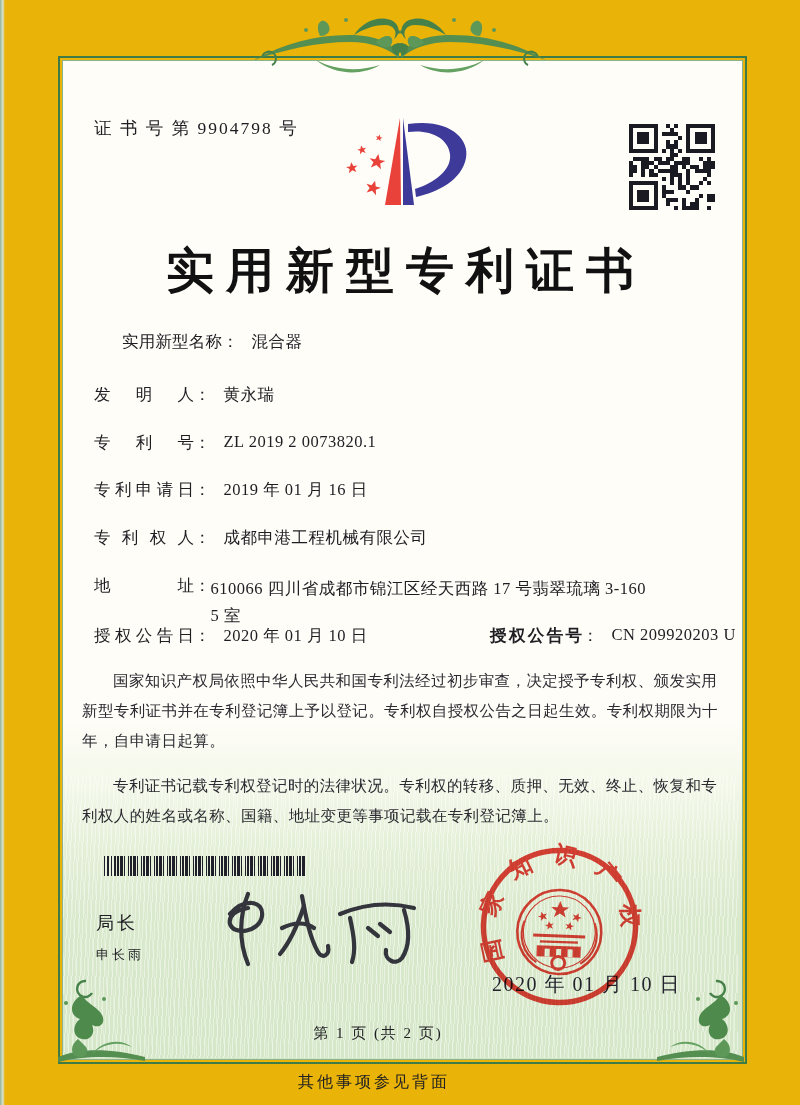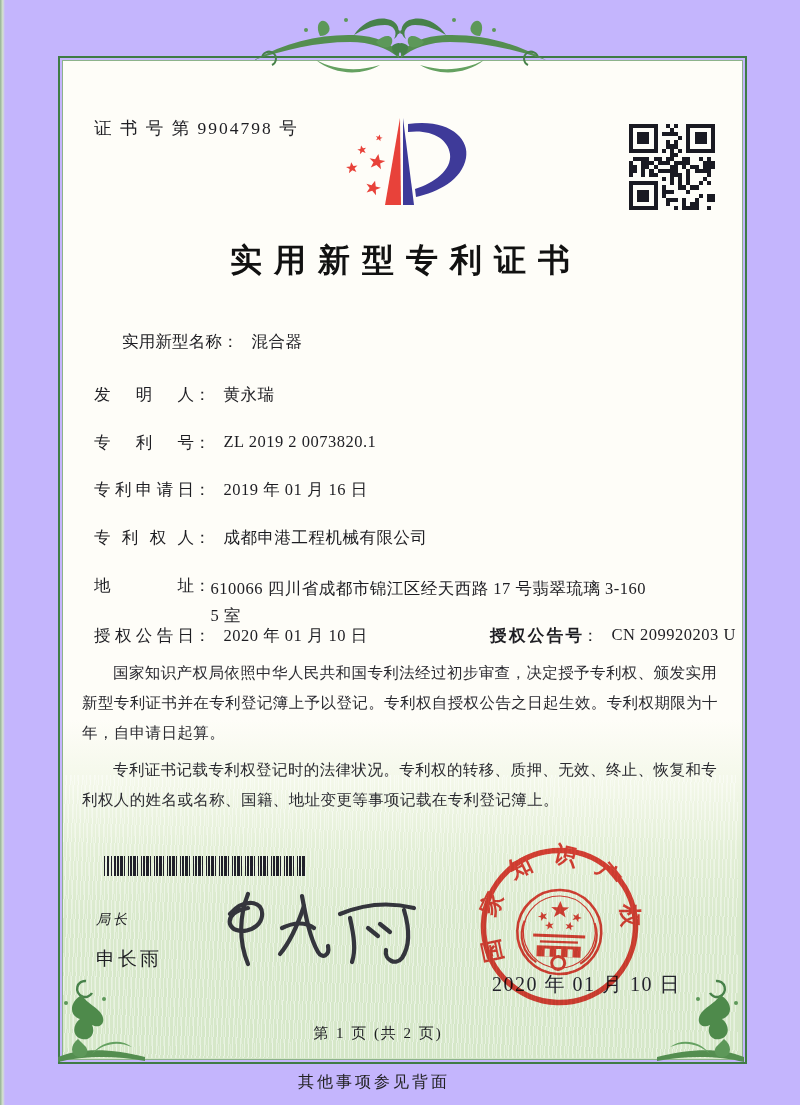--- a/index.html
+++ b/index.html
@@ -1,58 +1,58 @@
 <!DOCTYPE html>
 <html><head>
 <meta charset="utf-8">
 <style>
   html,body{margin:0;padding:0;}
   body{background:#e8e8e4;}
   .page{
     position:relative;width:800px;height:1105px;overflow:hidden;
-    background:#c4b5fd;
+    background:#eab308;
     font-family:"Liberation Serif","DejaVu Serif",serif;
     color:#1d1d22;
   }
   .scan-edge{position:absolute;left:0;top:0;width:5px;height:100%;
     background:linear-gradient(90deg,#93b093,#d4e2d0 55%,rgba(255,255,255,0));}
   
   .frame{position:absolute;left:58px;top:56px;width:685px;height:1004px;
     border:2px solid #3f7b46;}
   .frame-inner{position:absolute;inset:2px;border:1px solid #8db38b;
     background:linear-gradient(180deg,#fefdf8 0%,#fefdf8 66%,#f4f8ea 72%,#e3efd6 79%,#d9e9cc 86%,#d5e7c8 100%);}
   .guilloche{position:absolute;left:63px;top:775px;width:675px;height:283px;
     background:
       repeating-linear-gradient(93deg,rgba(255,255,255,0) 0 3px,rgba(255,255,255,.55) 3px 4px),
       repeating-linear-gradient(87deg,rgba(255,255,255,0) 0 5px,rgba(255,255,255,.35) 5px 6px);
     opacity:.8;}
   .ornament{position:absolute;}
   .cert-no{position:absolute;left:94px;top:116px;font-size:17.5px;letter-spacing:2px;}
   .doc-title{position:absolute;left:0;right:0;top:239px;text-align:center;
-    font-size:32px;font-weight:bold;letter-spacing:12px;text-indent:12px;color:#111;}
+    font-size:48px;font-weight:bold;letter-spacing:12px;text-indent:12px;color:#111;}
   .row{position:absolute;left:94px;font-size:16.5px;white-space:nowrap;}
   .lab{display:inline-block;width:100px;text-align:justify;text-align-last:justify;vertical-align:top;}
   .lab6{letter-spacing:0;margin-left:28px;}
   .colon{display:inline-block;vertical-align:top;}
   .val{display:inline-block;margin-left:13px;vertical-align:top;letter-spacing:.5px;}
   .val-lines{display:inline-block;vertical-align:top;letter-spacing:.5px;white-space:normal;width:470px;}
   .val-lines span{display:block;line-height:1.65;}
   .grant2{position:absolute;left:396px;top:0;}
   .grant2 .lab{width:92px;font-weight:bold;}
   .paras{position:absolute;left:82px;top:650px;width:642px;font-size:15.5px;
     line-height:1.92;letter-spacing:.4px;color:#2a2a30;}
-  .paras p{margin:8px 0 7px 0;text-indent:2em;}
+  .paras p{margin:16px 0 7px 0;text-indent:2em;}
   .barcode{position:absolute;left:104px;top:856px;width:202px;height:20px;
     background:repeating-linear-gradient(90deg,
       #20202a 0 1.5px,transparent 1.5px 3px,
       #20202a 3px 5.5px,transparent 5.5px 7px,
       #20202a 7px 8px,transparent 8px 10.5px,
       #20202a 10.5px 12px,transparent 12px 13px);}
-  .director-label{position:absolute;left:96px;top:911px;font-size:14px;letter-spacing:3px;font-style:italic;}
-  .director-name{position:absolute;left:96px;top:946px;font-size:19px;letter-spacing:3px;}
+  .director-label{position:absolute;left:96px;top:911px;font-size:18px;letter-spacing:3px;}
+  .director-name{position:absolute;left:96px;top:946px;font-size:13px;letter-spacing:3px;}
   .signature{position:absolute;left:218px;top:880px;}
   .seal{position:absolute;left:471px;top:838px;transform:rotate(2deg);
     mix-blend-mode:multiply;opacity:.93;}
   .seal-date{position:absolute;left:492px;top:971px;font-size:20px;letter-spacing:1.5px;
     color:#23232c;font-weight:500;}
   .page-number{position:absolute;left:0;right:0;top:1024px;text-align:center;
     font-size:15px;letter-spacing:2px;transform:translateX(-22px);}
   .back-note{position:absolute;left:0;right:0;top:1072px;text-align:center;
     font-size:16px;letter-spacing:3px;transform:translateX(-26px);color:#222;}
   .qr{position:absolute;left:629px;top:124px;}

